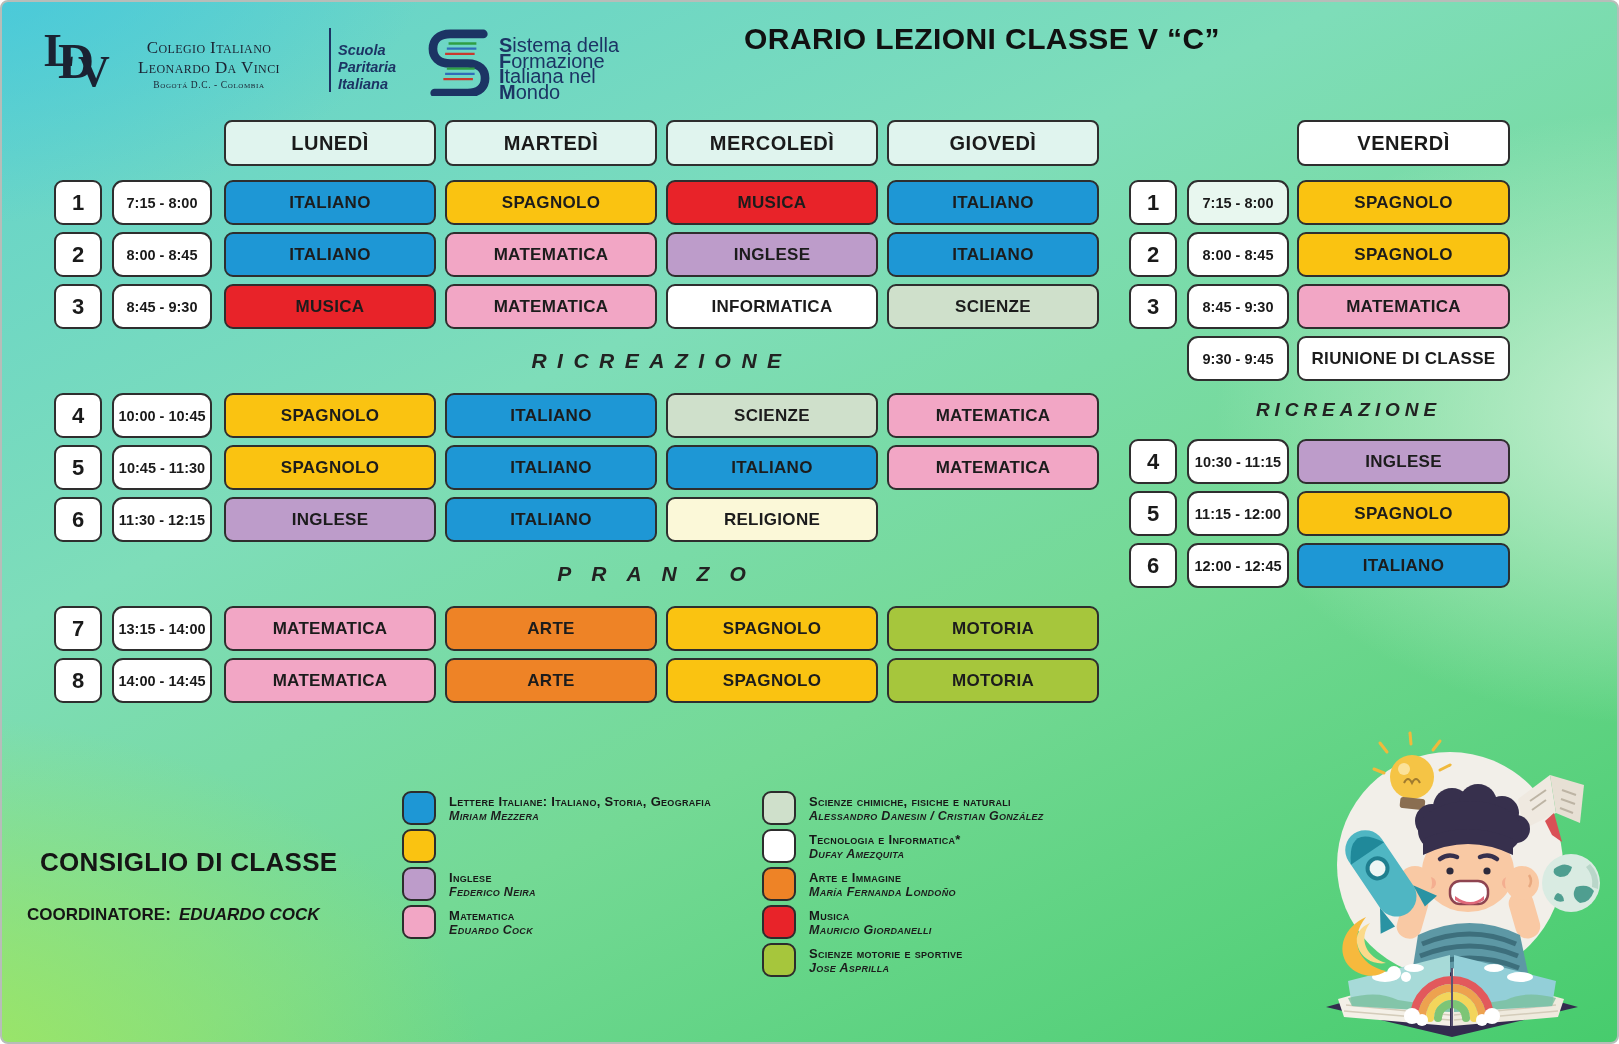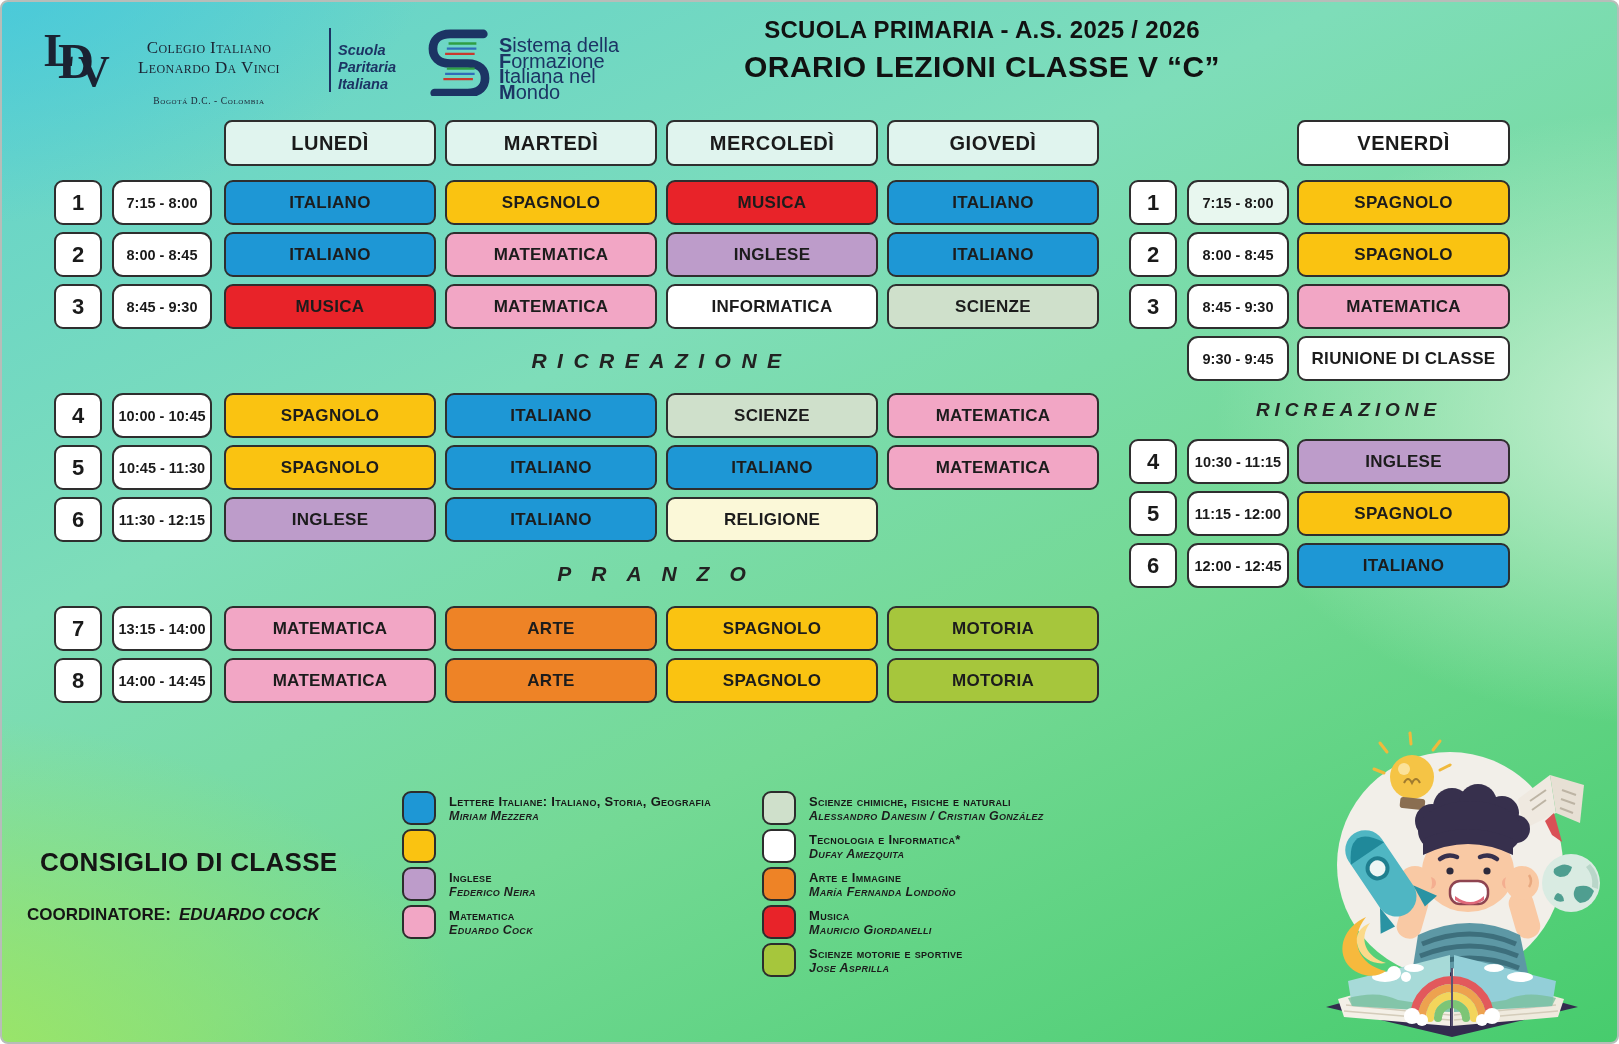--- a/index.html
+++ b/index.html
@@ -15,21 +15,21 @@
   
   .ldv-mono{position:absolute;left:42px;top:26px;width:80px;height:70px;color:#1b2232;
     font-family:"Liberation Serif",serif;font-weight:700;}
   .ldv-mono span{position:absolute;line-height:1;}
   .ldv-l{left:0;top:0;font-size:46px;}
   .ldv-d{left:14px;top:8px;font-size:50px;}
   .ldv-v{left:34px;top:22px;font-size:44px;}
   .colegio{position:absolute;left:116px;top:36px;width:182px;text-align:center;color:#1b2232;
     font-family:"Liberation Serif",serif;font-variant:small-caps;}
   .colegio .l1,.colegio .l2{font-size:17px;line-height:20px;letter-spacing:.4px;}
-  .colegio .l3{font-size:9.5px;margin-top:18px;letter-spacing:.6px;}
+  .colegio .l3{font-size:9.5px;margin-top:2px;letter-spacing:.6px;}
   .hdr-divider{position:absolute;left:327px;top:26px;width:2px;height:64px;background:#1c3464;}
   .scuola{position:absolute;left:336px;top:40px;width:80px;text-align:left;color:#1c3464;
     font-style:italic;font-size:14.5px;line-height:17px;font-weight:700;}
   .sfim-logo{position:absolute;left:424px;top:22px;}
   .sfim-name{position:absolute;left:497px;top:36px;color:#1c3464;font-size:20px;line-height:15.5px;font-weight:500;}
   .sfim-name b{font-weight:800;}
   .titles{position:absolute;left:640px;top:14px;width:680px;text-align:center;color:#111;}
   .title1{font-size:24px;font-weight:800;letter-spacing:.3px;}
   .title2{font-size:30px;font-weight:800;margin-top:6px;letter-spacing:.4px;}
   
@@ -113,21 +113,20 @@
     </g>
   </svg>
   <div class="sfim-name">
       <div><b>S</b>istema della</div>
       <div><b>F</b>ormazione</div>
       <div><b>I</b>taliana nel</div>
       <div><b>M</b>ondo</div>
     </div>
 
   <div class="titles">
-    <div class="title1">SCUOLA PRIMARIA - A.S.  2025 / 2026</div>
     <div class="title2">ORARIO LEZIONI CLASSE V “C”</div>
   </div>
 
   <div class="tbl tbl-left">
       <div class="head-row">
         <div class="sp-l"></div>
         <div class="day-head">LUNEDÌ</div>
         <div class="day-head">MARTEDÌ</div>
         <div class="day-head">MERCOLEDÌ</div>
         <div class="day-head">GIOVEDÌ</div>

